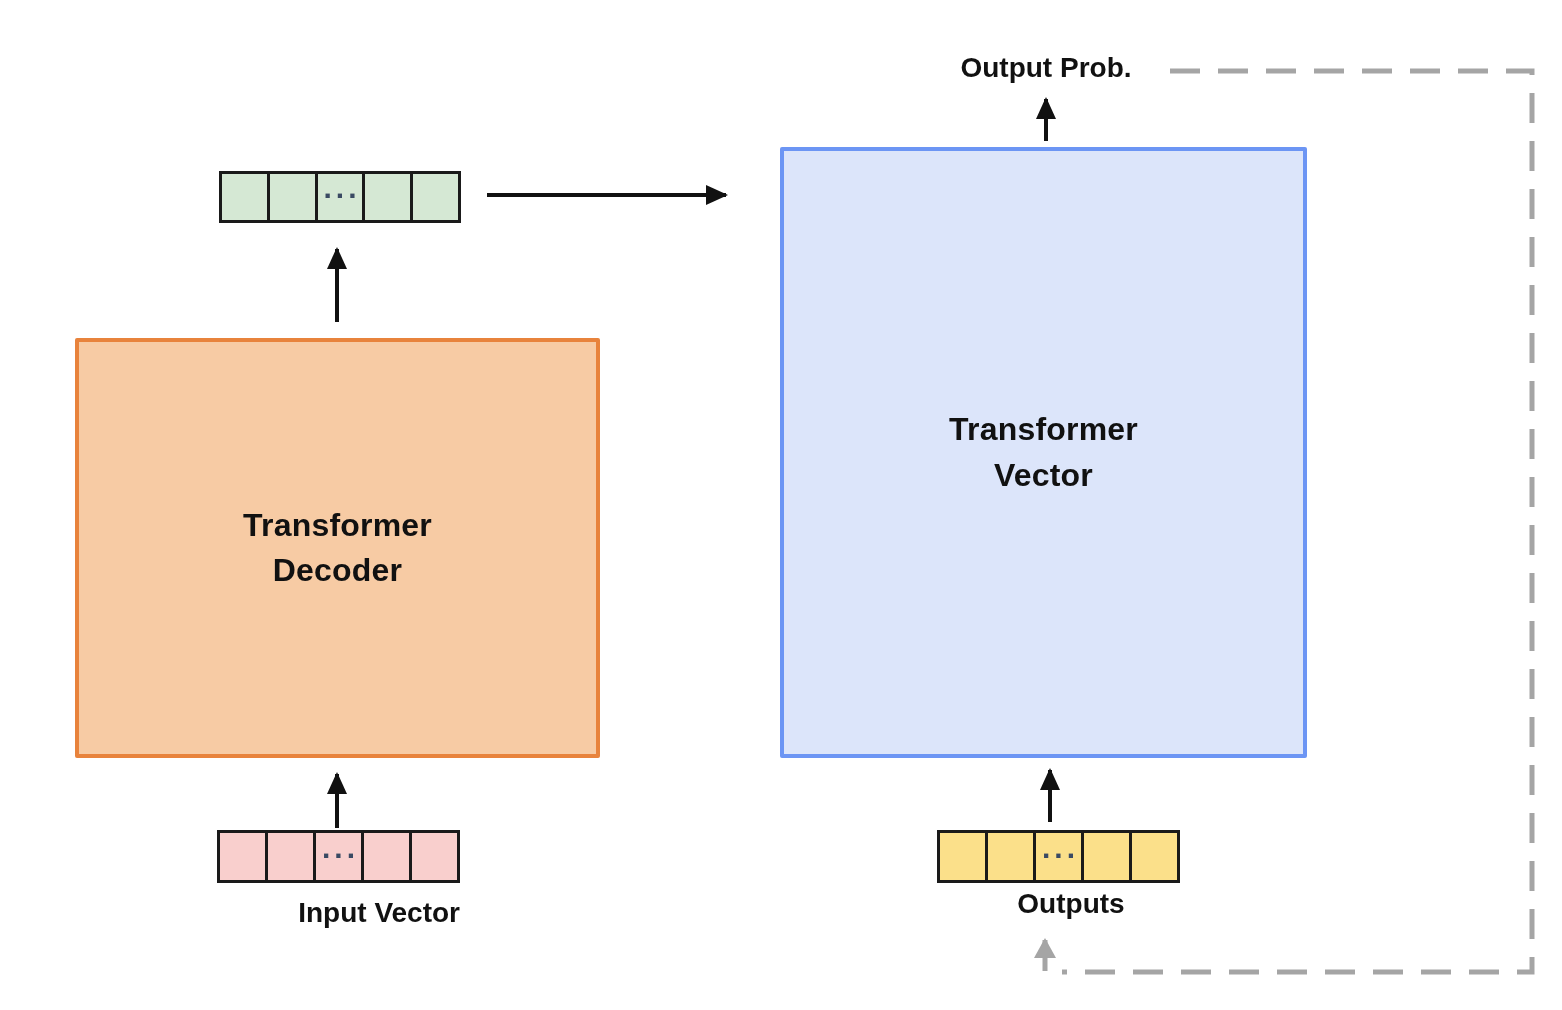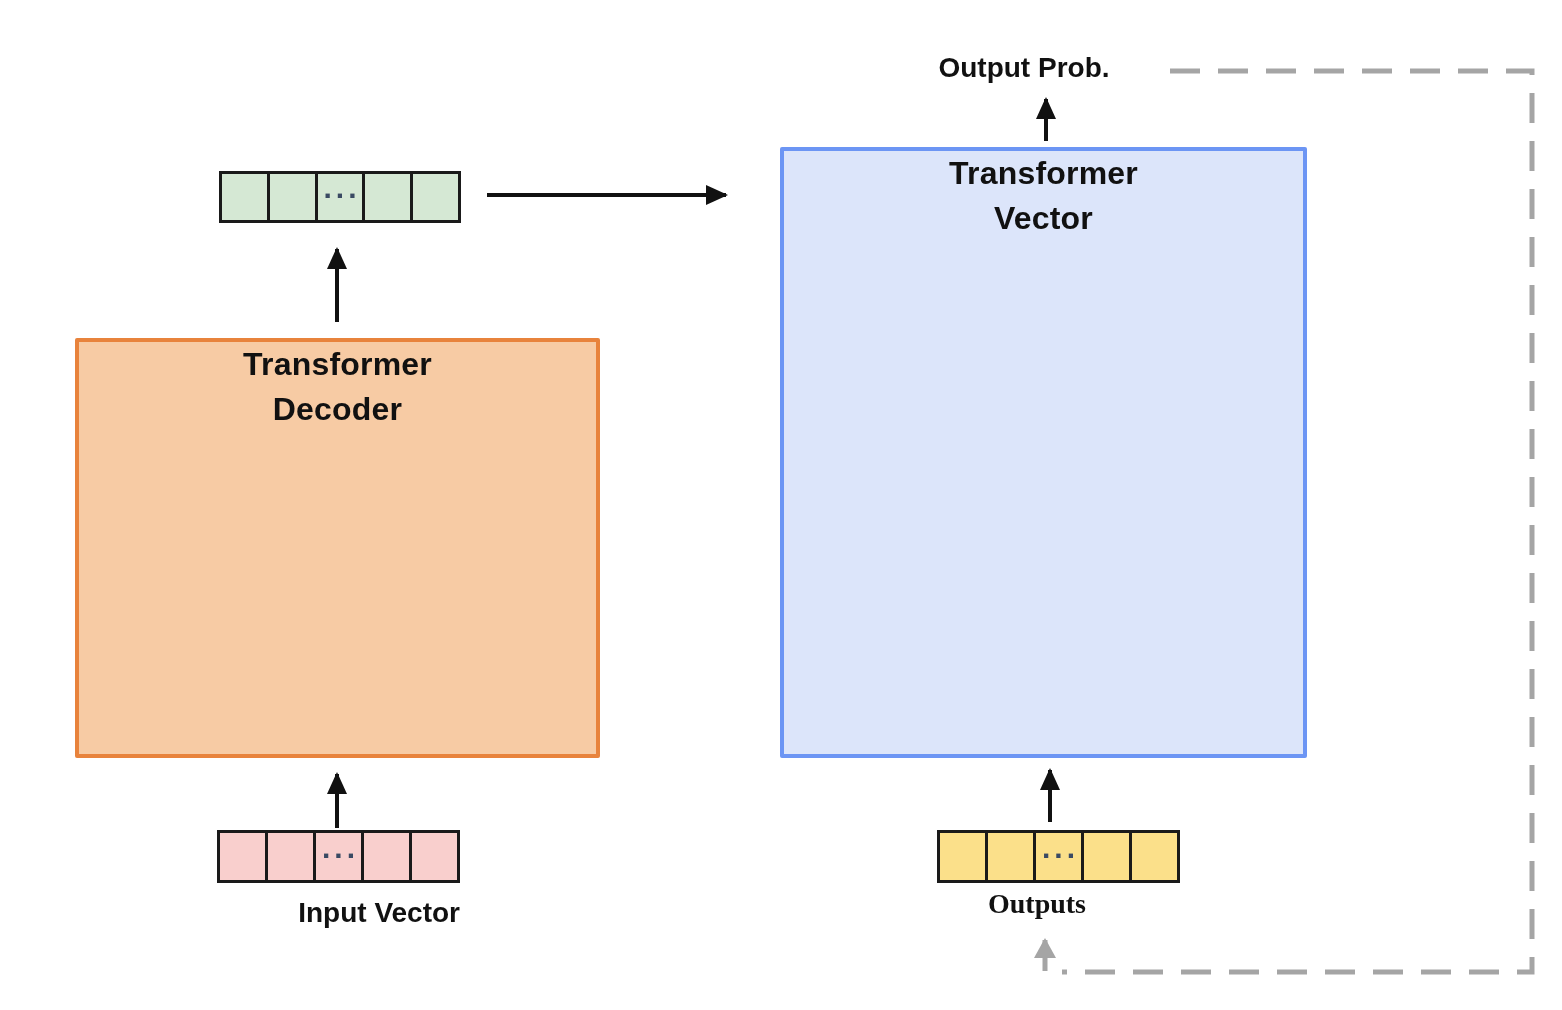--- a/index.html
+++ b/index.html
@@ -16,21 +16,21 @@
   }
   .connector-layer {
     position: absolute;
     left: 0; top: 0;
     width: 1562px; height: 1010px;
     pointer-events: none;
   }
   .block {
     position: absolute;
     display: flex;
-    align-items: flex-start;
+    align-items: center;
     justify-content: center;
     border-style: solid;
     border-width: 4px;
     border-radius: 2px;
   }
   .block-label {
     font-weight: bold;
     font-size: 32px;
     line-height: 1.42;
     text-align: center;
@@ -63,23 +63,23 @@
   .encoded-vector { left: 219px; top: 171px; width: 242px; height: 52px; }
   .input-vector   { left: 217px; top: 830px; width: 243px; height: 53px; }
   .outputs-vector { left: 937px; top: 830px; width: 243px; height: 53px; }
   .text-label {
     position: absolute;
     width: 240px;
     text-align: center;
     font-weight: bold;
     font-size: 28px;
   }
-  .output-prob-label { left: 904px; top: 52px; }
+  .output-prob-label { left: 926px; top: 52px; }
   .input-vector-label { left: 217px; top: 897px; width: 243px; }
-  .outputs-label { left: 917px; top: 888px; font-family: Liberation Serif, serif; }
+  .outputs-label { left: 951px; top: 888px; }
 </style>
 </head>
 <body>
 
 <div class="canvas" style="background-color: rgb(255, 255, 255);">
 
   <svg class="connector-layer" viewBox="0 0 1562 1010" xmlns="http://www.w3.org/2000/svg">
     <defs>
       <marker id="ah-black" markerUnits="userSpaceOnUse" markerWidth="24" markerHeight="20" refX="20" refY="10" orient="auto">
         <path d="M0,0 L22,10 L0,20 Z" style="fill: rgb(17, 17, 17);"></path>

